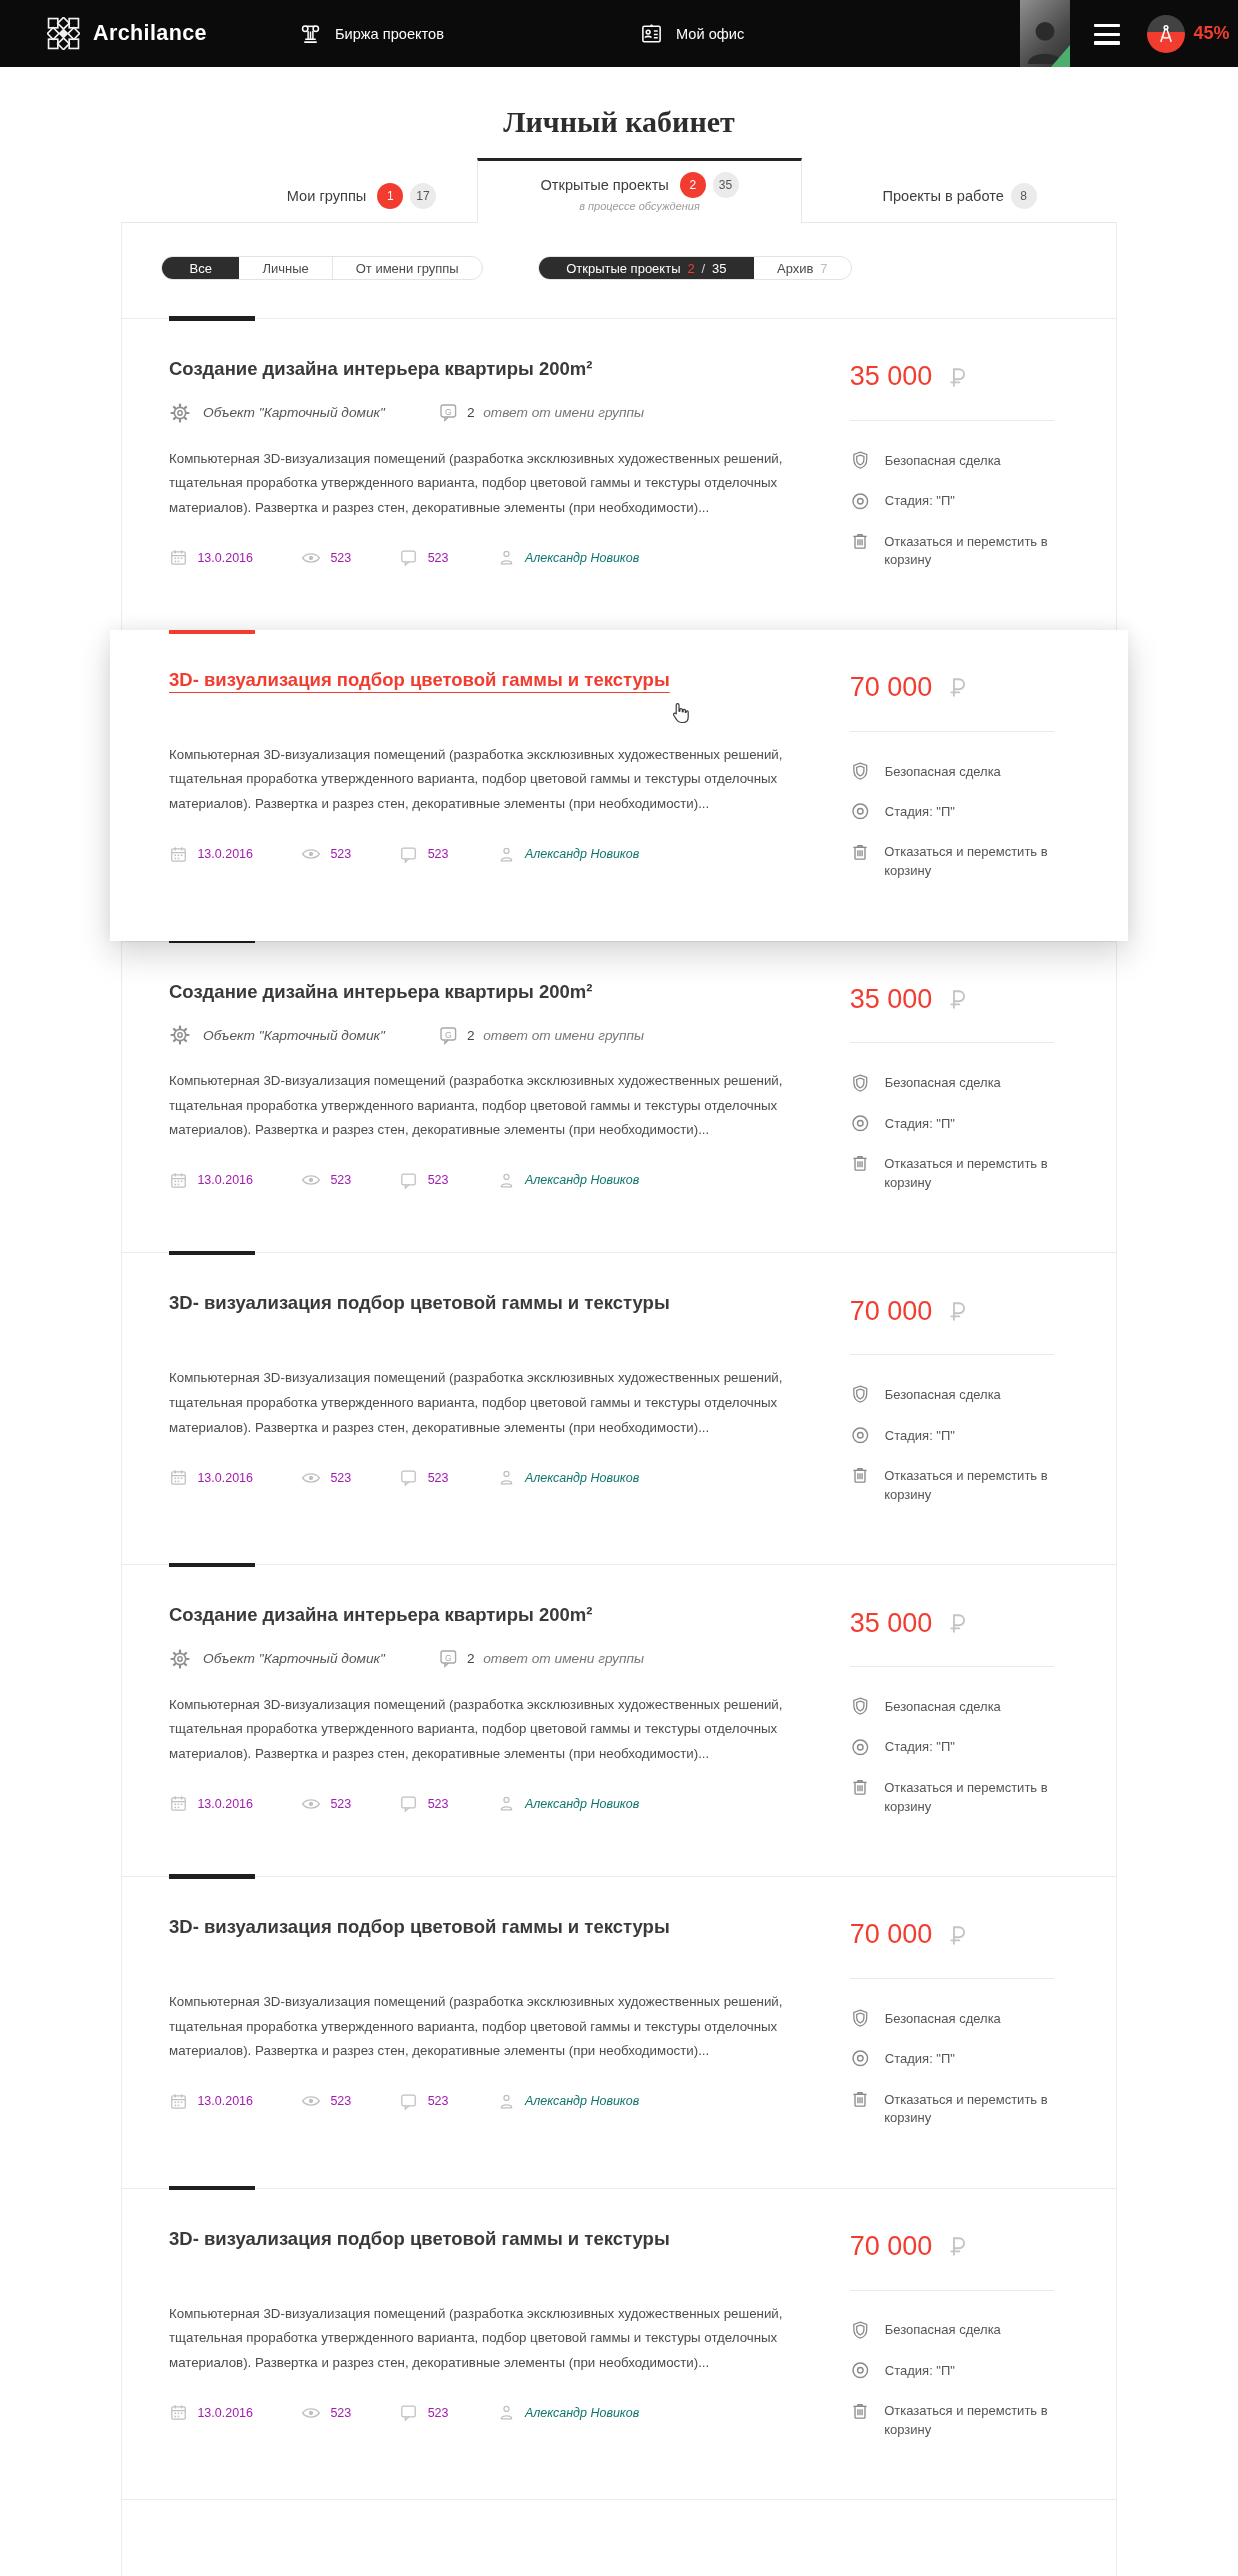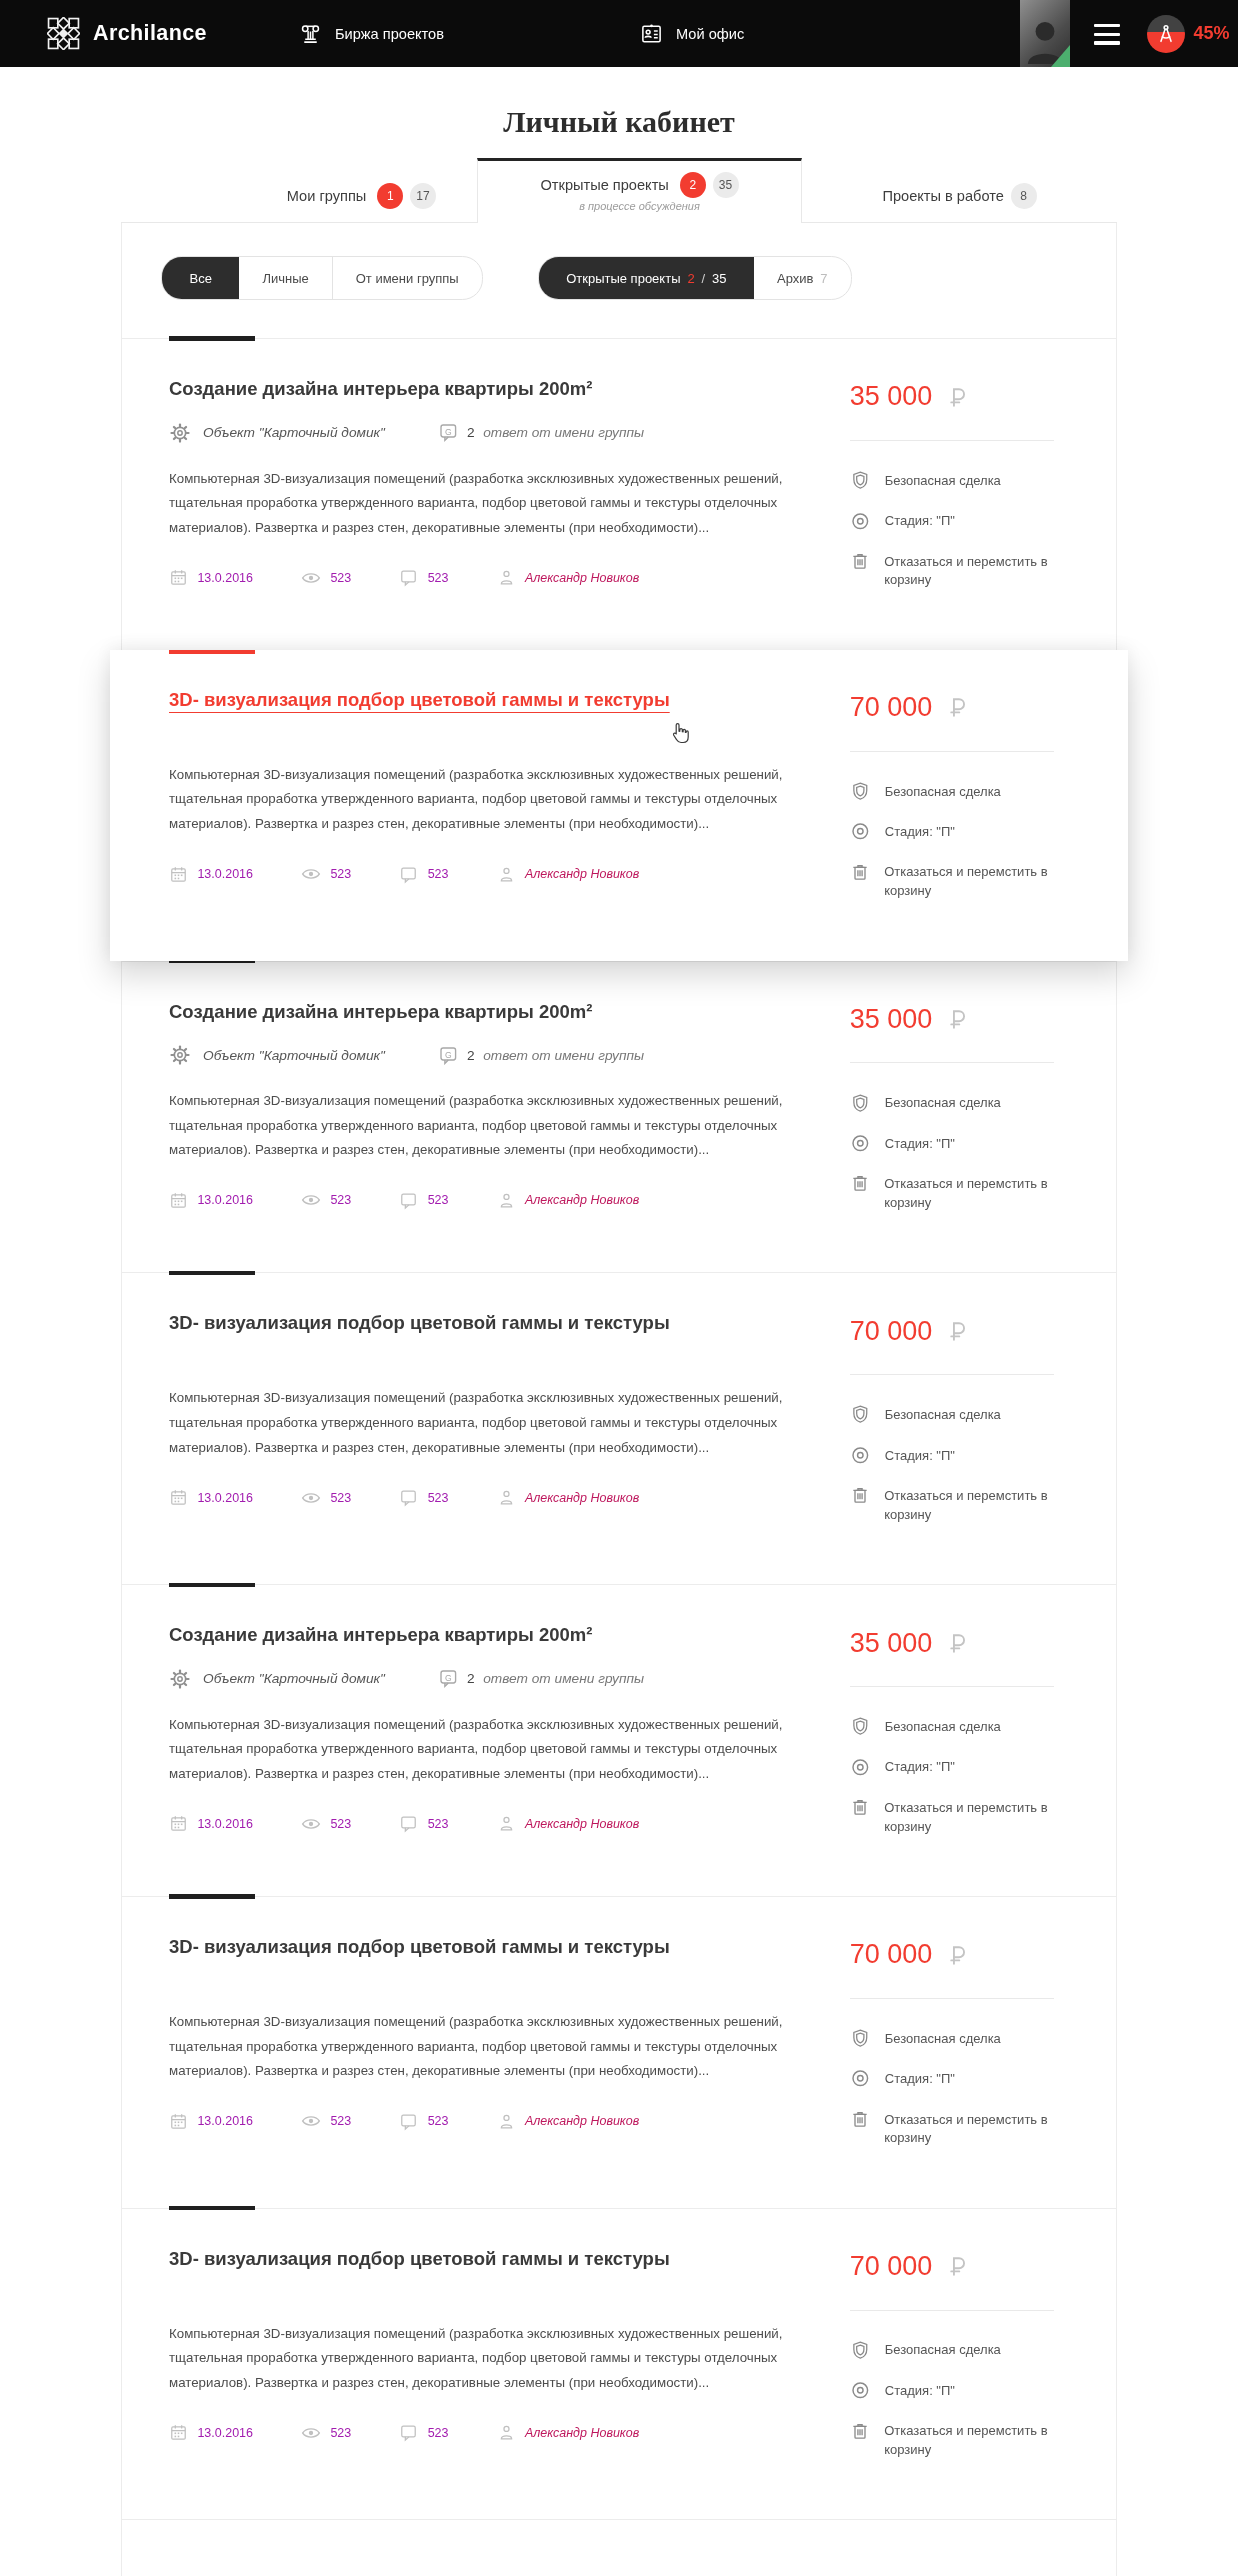--- a/index.html
+++ b/index.html
@@ -34,21 +34,21 @@
   .tab-open .sub { font-size:11px; font-style:italic; color:#9c9c9c; }
   .tab-work { flex:1; justify-content:center; }
   .badge { width:26px; height:26px; border-radius:50%; display:flex; align-items:center; justify-content:center; font-size:12px; flex:0 0 auto; }
   .badge.red { background:#f23c30; color:#fff; position:relative; z-index:1; }
   .badge.gray { background:#ebebeb; color:#555; margin-left:-4.3px; }
 
   
   .panel { border-left:0.9px solid #ececec; border-right:0.9px solid #ececec; background:#fff; }
 
   .filters { display:flex; gap:55px; padding:33px 39px 38px; }
-  .pill { display:flex; border:0.9px solid #e3e3e3; border-radius:20.6px; height:44px; overflow:hidden; background:#fff; }
+  .pill { display:flex; border:0.9px solid #e3e3e3; border-radius:20.6px; height:24px; overflow:hidden; background:#fff; }
   .seg { display:flex; align-items:center; gap:6.9px; padding:0 23px; font-size:13px; color:#4a4a4a; border-right:0.9px solid #e3e3e3; cursor:pointer; white-space:nowrap; }
   .seg:last-child { border-right:none; }
   .seg.dark { background:#2d2d2d; color:#fff; border-right:none; padding:0 27.5px; }
   .seg .c-red { color:#f23c30; }
   .seg .c-dim { color:#bdbdbd; }
   .seg.dark .c-dim { color:#cfcfcf; }
 
   
   .card { position:relative; display:flex; justify-content:space-between; padding:39px 47px 38px; border-top:0.9px solid #ececec; min-height:253px; }
   .dash { position:absolute; top:-2.6px; left:47px; width:86px; height:4.3px; background:#1f1f1f; }
@@ -61,21 +61,21 @@
   .c-meta { display:flex; align-items:center; margin-top:21.5px; font-size:13.7px; color:#555; }
   .c-meta .obj { font-style:italic; margin-left:12px; }
   .c-meta .grp { display:flex; align-items:center; gap:8.6px; margin-left:53px; }
   .c-meta .grp .n { color:#444; }
   .c-meta .grp .t { font-style:italic; color:#777; }
   .c-desc { margin-top:23px; font-size:13.3px; line-height:1.85; color:#4d4d4d; max-width:717px; }
   .card.tall .c-desc { margin-top:52px; }
   .c-foot { display:flex; align-items:center; margin-top:27.5px; font-size:12.5px; color:#9b9b9b; }
   .f-item { display:flex; align-items:center; gap:9.4px; margin-right:48px; }
   .f-item .v { color:#a21caf; }
-  .f-item .author { font-style:italic; color:#be185d; }
+  .f-item .author { font-style:italic; color:#0f766e; }
   .c-right { width:234px; padding-top:3.4px; }
   .price { display:flex; align-items:center; gap:16px; }
   .price .num { font-size:27px; color:#f23c30; }
   .r-div { height:0.9px; background:#e9e9e9; margin:27.5px 0 31px; width:93%; }
   .r-item { display:flex; gap:14.6px; align-items:flex-start; margin-bottom:21.5px; font-size:13px; color:#555; line-height:1.45; cursor:pointer; }
   .r-item svg { flex:0 0 auto; margin-top:-1.7px; }
   .cursor-ov { position:absolute; left:558px; top:72px; z-index:5; pointer-events:none; }
 
   
   .pager { display:flex; align-items:center; justify-content:center; gap:23px; padding:65px 0 76px; }

